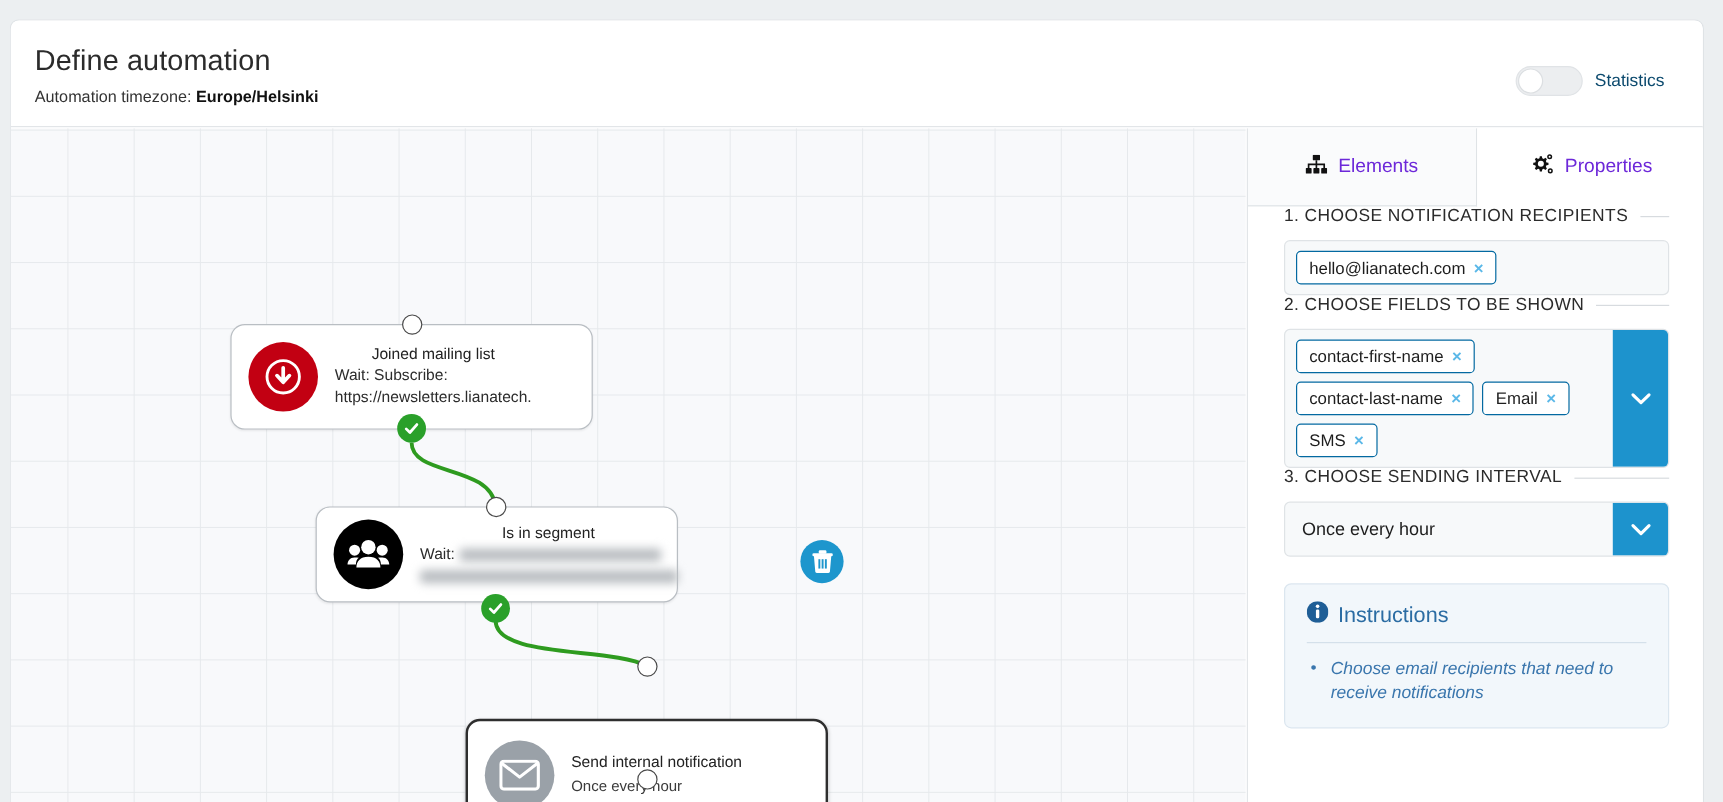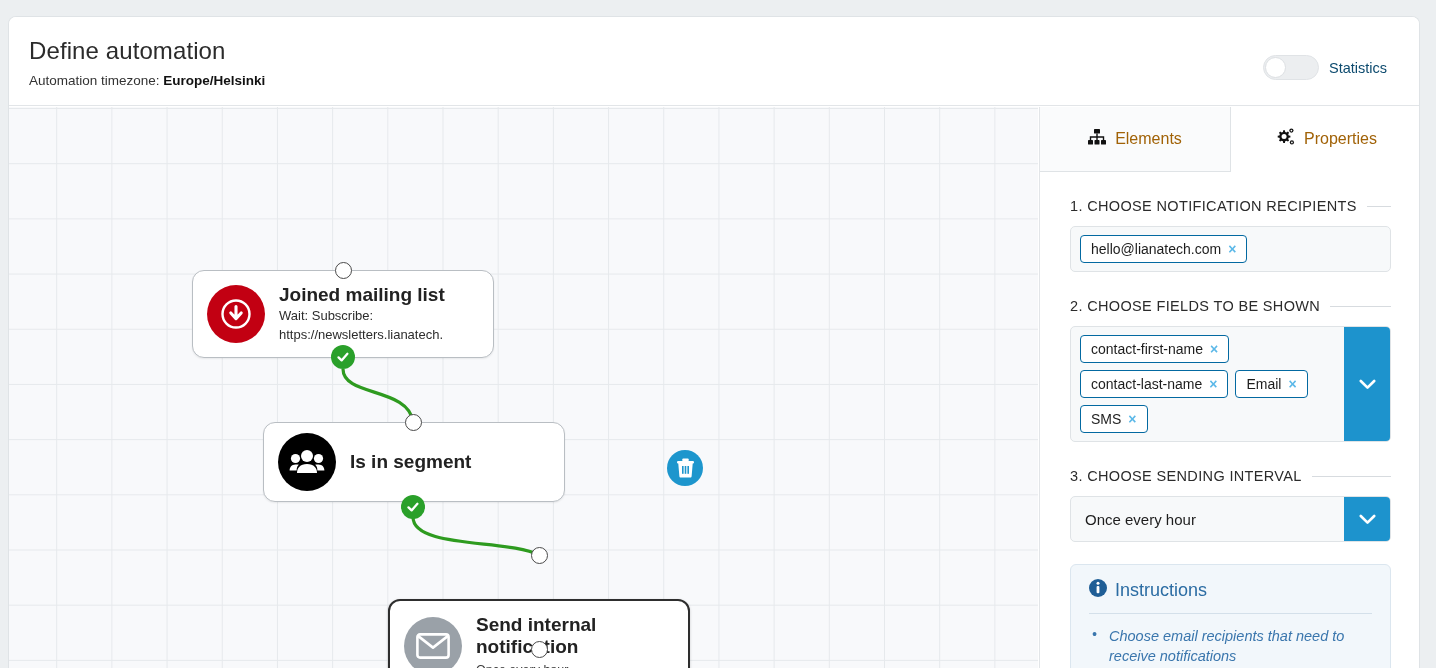--- a/index.html
+++ b/index.html
@@ -95,24 +95,25 @@
     width: 58px; height: 58px;
     border-radius: 50%;
     flex: none;
     display: flex; align-items: center; justify-content: center;
   }
   .node-icon.red { background: #c20012; }
   .node-icon.black { background: #000; }
   .node-icon.gray { background: #9aa1a8; }
   .node-text { margin-left: 14px; min-width: 0; }
   .node-title {
-    font-size: 19px;
+    font-size: 13px;
     color: #222;
     line-height: 1.15;
-    font-weight: 700;
+    font-weight: 400;
+    text-align: center;
   }
   .node-sub {
     font-size: 13px;
     color: #2c2c2c;
     line-height: 1.3;
     margin-top: 2px;
   }
   .node-sub.small { font-size: 12.5px; color: #3a3a3a; margin-top: 4px; }
   .blurred {
     display: inline-block;
@@ -157,33 +158,32 @@
     width: 382px; height: 570px;
     background: #fff;
     border-left: 1px solid #e2e5e8;
   }
   .tabs { display: flex; height: 65px; }
   .tab {
     flex: 1;
     display: flex; align-items: center; justify-content: center;
     gap: 9px;
     font-size: 16px;
-    color: #a16207;
+    color: #6d28d9;
     cursor: pointer;
     background: #fafbfc;
     border-bottom: 1px solid #dfe3e6;
     border-right: 1px solid #dfe3e6;
   }
   .tab.active { background: #fff; border-bottom: 1px solid transparent; }
   .tab:last-child { border-right: none; }
 
   .panel-body { padding: 0 30px; }
   .section-head {
     display: flex; align-items: center; gap: 10px;
-    margin-top: 26px;
   }
   .section-head .txt {
     font-size: 14.5px;
     letter-spacing: 0.35px;
     color: #2b2b2b;
     white-space: nowrap;
   }
   .section-head .rule { flex: 1; height: 1px; background: #d7dbdf; }
 
   .field {
@@ -313,20 +313,25 @@
           <circle cx="18" cy="9" r="6" fill="#fff"></circle>
           <circle cx="6.5" cy="11.5" r="4.6" fill="#fff"></circle>
           <circle cx="29.5" cy="11.5" r="4.6" fill="#fff"></circle>
           <path d="M18 17 C 11 17 8 21 8 26 L28 26 C28 21 25 17 18 17 Z" fill="#fff"></path>
           <path d="M6.5 17.5 C 2.6 17.5 0.6 20.3 0.6 23.5 L7.6 23.5 C7.6 20.5 8.6 18.6 10 17.8 C 8.9 17.6 7.8 17.5 6.5 17.5 Z" fill="#fff"></path>
           <path d="M29.5 17.5 C 33.4 17.5 35.4 20.3 35.4 23.5 L28.4 23.5 C28.4 20.5 27.4 18.6 26 17.8 C 27.1 17.6 28.2 17.5 29.5 17.5 Z" fill="#fff"></path>
         </svg>
       </div>
       <div class="node-text">
         <div class="node-title">Is in segment</div>
+        <div class="node-sub">
+          <span>Wait:</span>
+          <span class="blurred" style="width:168px;height:11px;"></span>
+          <span class="blurred" style="width:215px;height:11px;margin-top:3px;"></span>
+        </div>
       </div>
     </div>
     <div class="port" style="left:396px; top:307px;"></div>
     <div class="check" style="left:392px; top:388px;">
       <svg width="14" height="14" viewBox="0 0 14 14">
           <path d="M2.5 7.4 L5.6 10.4 L11.4 3.8" stroke="#fff" stroke-width="2.3" fill="none" stroke-linecap="round" stroke-linejoin="round"></path>
         </svg>
     </div>
 
     <div class="node selected" style="left:379px; top:448px; width:302px; height:94px;">

